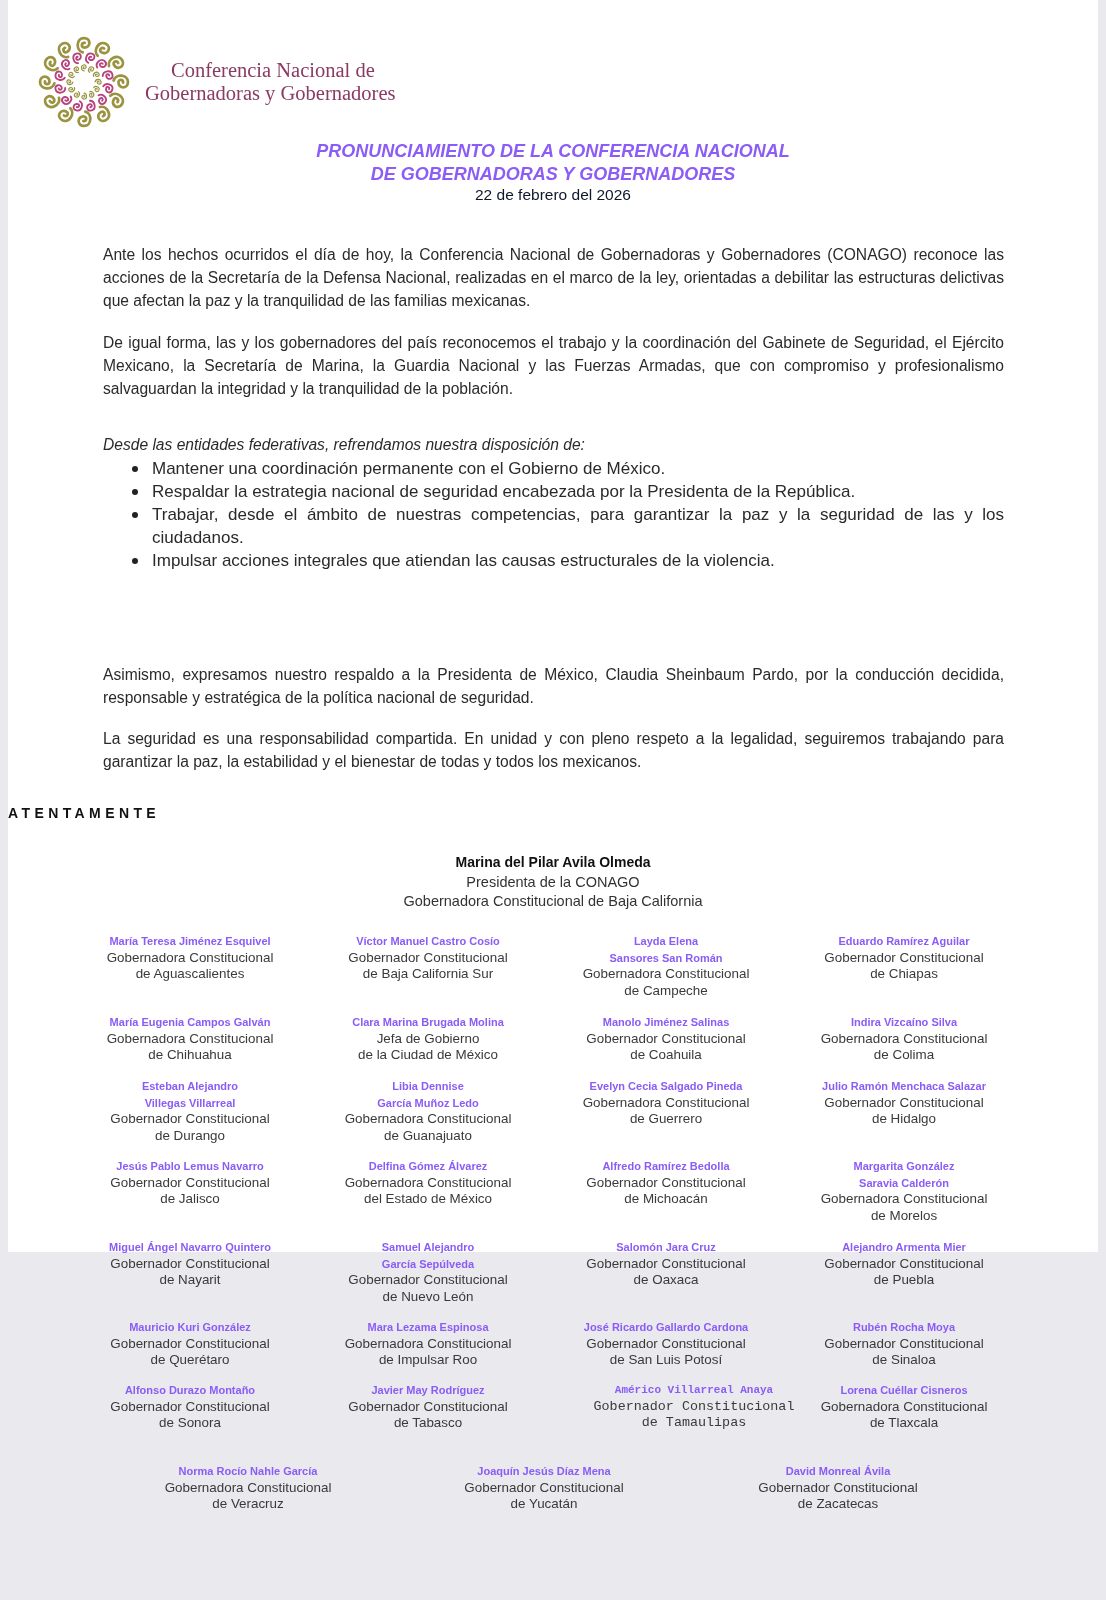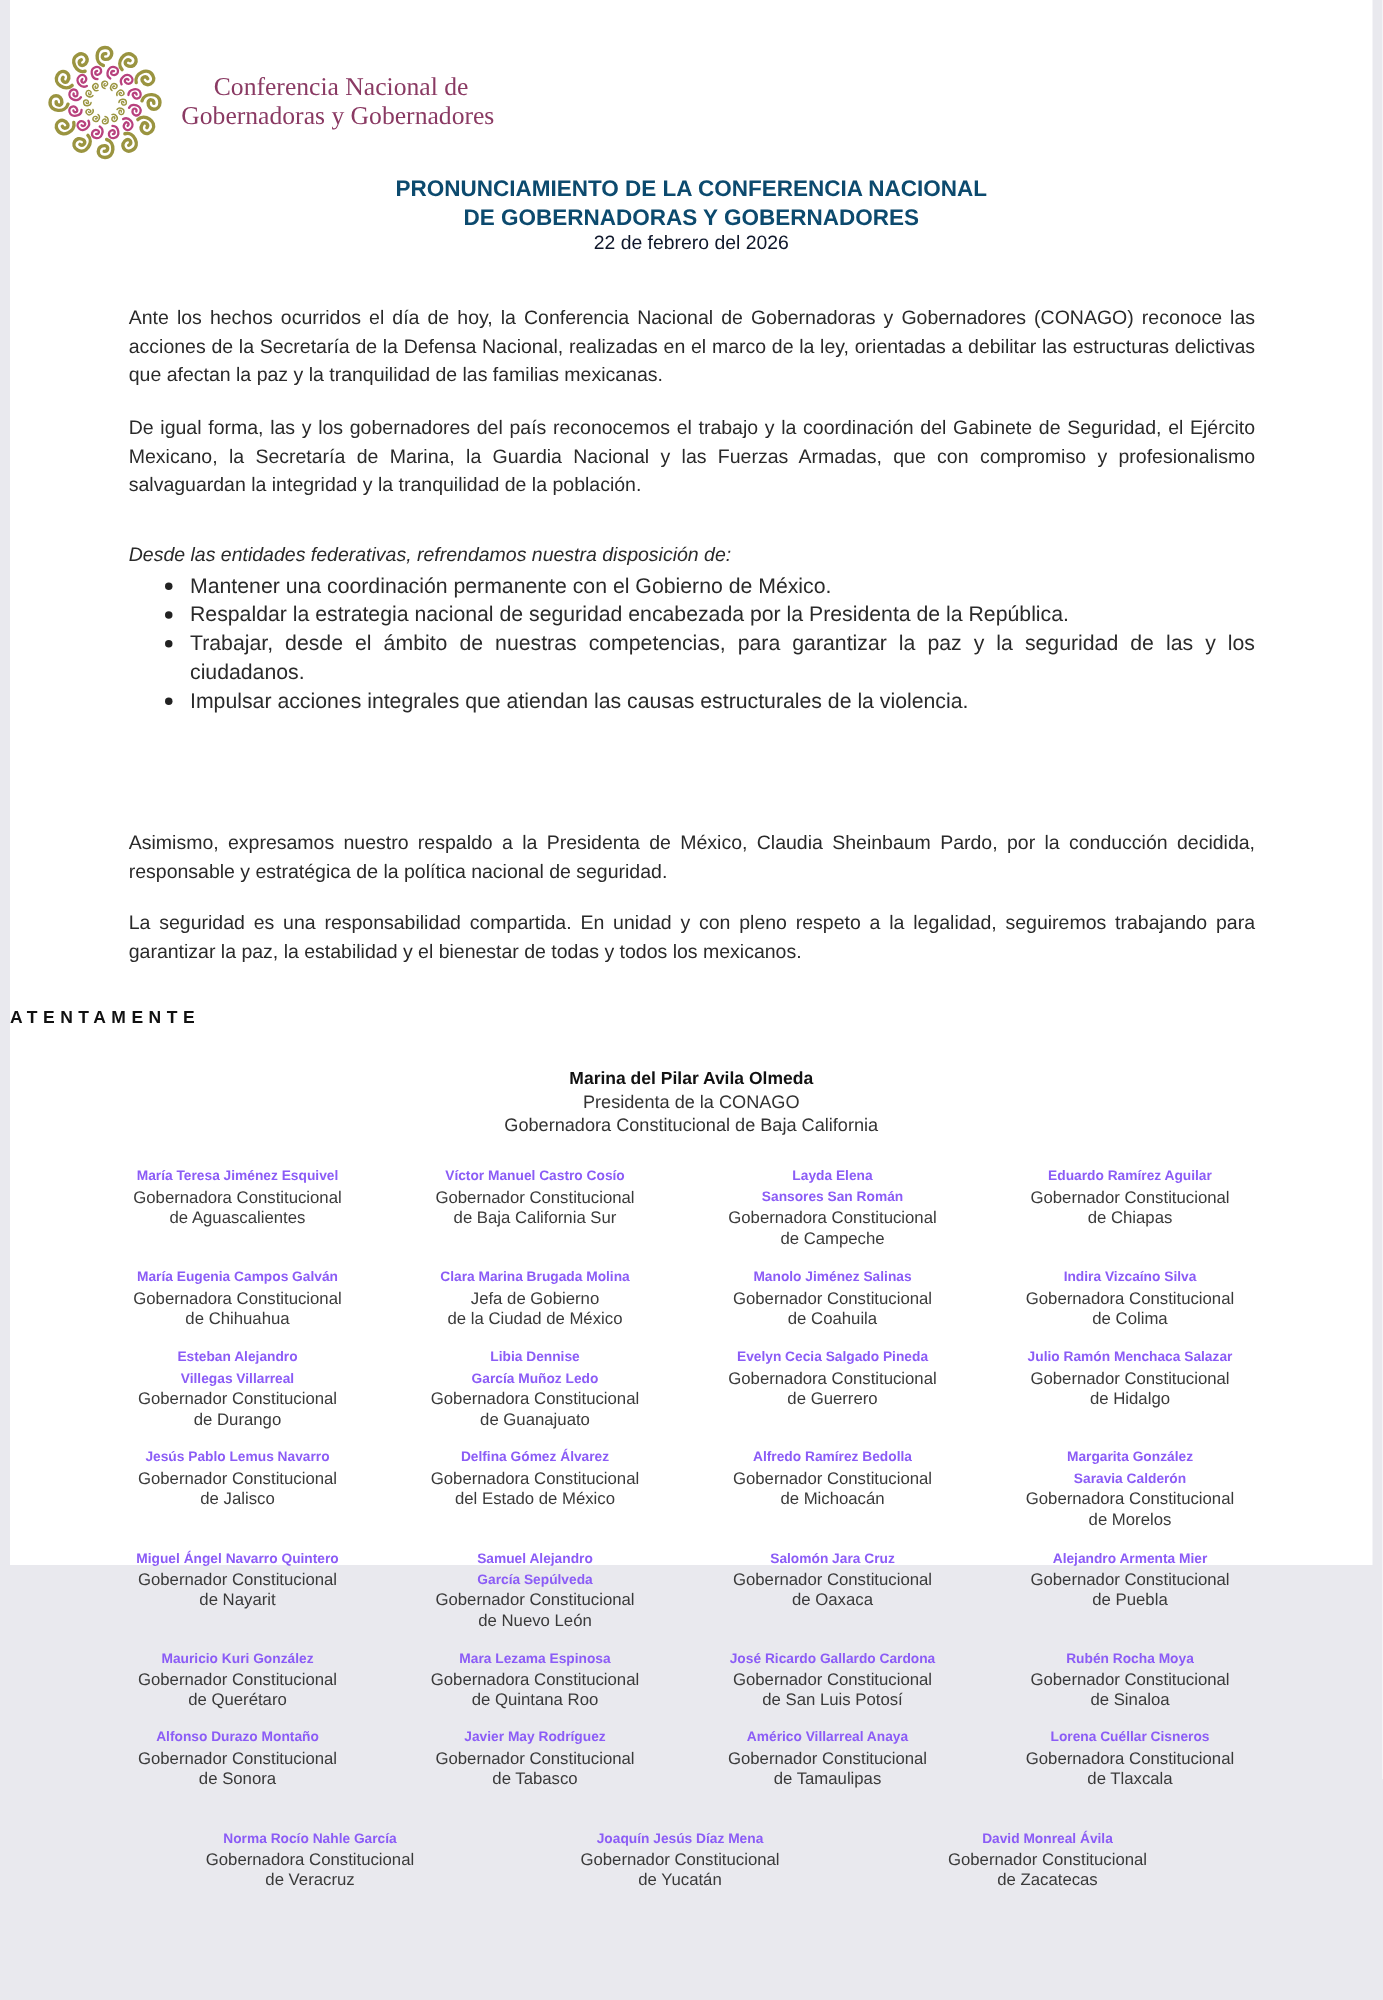--- a/index.html
+++ b/index.html
@@ -16,21 +16,21 @@
   .logo { position: absolute; left: 28px; top: 34px; width: 96px; height: 96px; }
   .org-name {
     position: absolute; left: 137px; top: 59px;
     font-family: "Liberation Serif", serif; font-size: 20.5px; line-height: 23px;
     color: #8a3a63;
   }
   .org-name div { white-space: nowrap; }
   .org-name .l1 { padding-left: 26px; }
   .title {
     position: absolute; left: 0; right: 0; top: 140px; text-align: center;
-    font-weight: bold; font-size: 18px; line-height: 23px; color: #0c4a6e;
+    font-weight: bold; font-size: 18px; line-height: 23px; color: #8b5cf6; font-style: italic;
   }
   .date {
     position: absolute; left: 0; right: 0; top: 186px; text-align: center;
     font-size: 15.5px; color: #0f172a;
   }
   .body {
     position: absolute; left: 95px; width: 901px;
     font-size: 15.6px; line-height: 23px; color: #2a2a2a; text-align: justify;
   }
   .body p { margin: 0; }
@@ -321,21 +321,21 @@
         <div>de Puebla</div>
       </div>
       <div class="sig" style="left: 62px; top: 1319px;">
         <div class="nm">Mauricio Kuri González</div>
         <div>Gobernador Constitucional</div>
         <div>de Querétaro</div>
       </div>
       <div class="sig" style="left: 300px; top: 1319px;">
         <div class="nm">Mara Lezama Espinosa</div>
         <div>Gobernadora Constitucional</div>
-        <div>de Quintana Roo</div>
+        <div>de Impulsar Roo</div>
       </div>
       <div class="sig" style="left: 538px; top: 1319px;">
         <div class="nm">José Ricardo Gallardo Cardona</div>
         <div>Gobernador Constitucional</div>
         <div>de San Luis Potosí</div>
       </div>
       <div class="sig" style="left: 776px; top: 1319px;">
         <div class="nm">Rubén Rocha Moya</div>
         <div>Gobernador Constitucional</div>
         <div>de Sinaloa</div>
@@ -343,21 +343,21 @@
       <div class="sig" style="left: 62px; top: 1382px;">
         <div class="nm">Alfonso Durazo Montaño</div>
         <div>Gobernador Constitucional</div>
         <div>de Sonora</div>
       </div>
       <div class="sig" style="left: 300px; top: 1382px;">
         <div class="nm">Javier May Rodríguez</div>
         <div>Gobernador Constitucional</div>
         <div>de Tabasco</div>
       </div>
-      <div class="sig" style="left: 534px; top: 1382px;">
+      <div class="sig" style="left: 566px; top: 1382px; font-family: Liberation Mono, monospace;">
         <div class="nm">Américo Villarreal Anaya</div>
         <div>Gobernador Constitucional</div>
         <div>de Tamaulipas</div>
       </div>
       <div class="sig" style="left: 776px; top: 1382px;">
         <div class="nm">Lorena Cuéllar Cisneros</div>
         <div>Gobernadora Constitucional</div>
         <div>de Tlaxcala</div>
       </div>
       <div class="sig" style="left: 120px; top: 1463px;">

